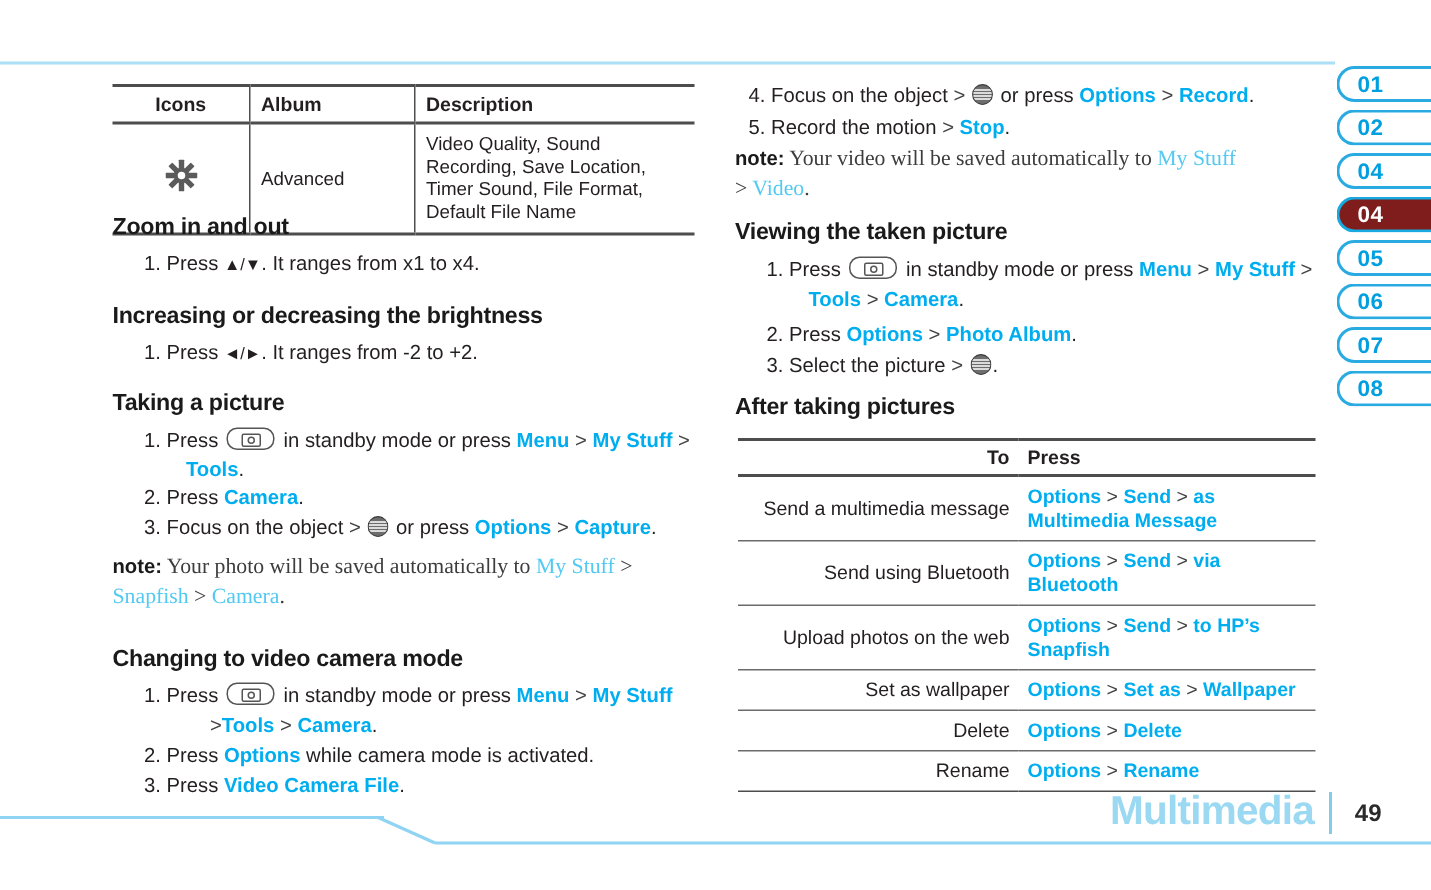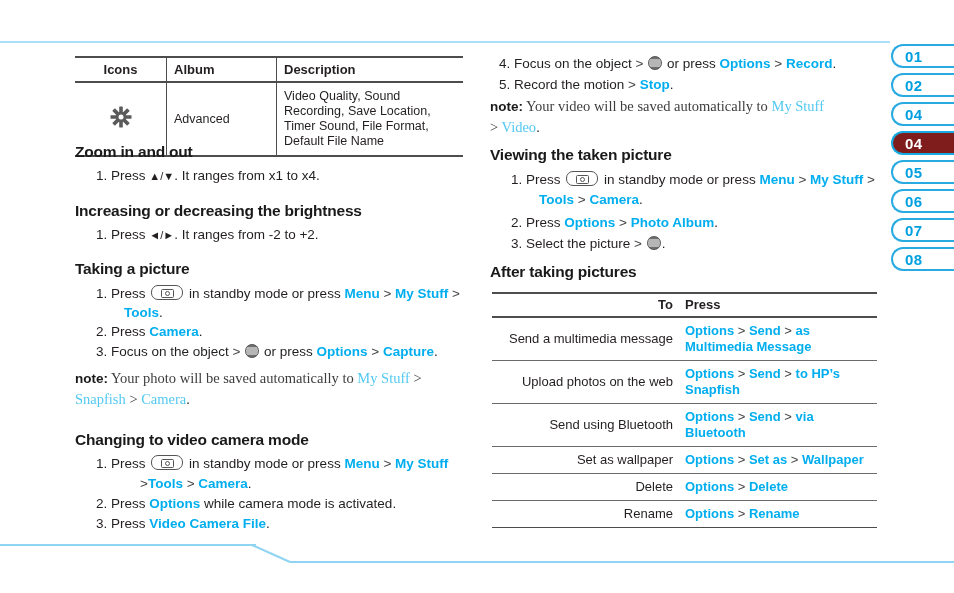--- a/index.html
+++ b/index.html
@@ -298,36 +298,41 @@
           <th class="th-to">To</th>
           <th class="th-press">Press</th>
         </tr>
       </thead>
       <tbody id="after-rows">
           <tr>
             <td class="td-to">Send a multimedia message</td>
             <td class="td-press"><span class="blue">Options</span><span class="gt"> &gt; </span><span class="blue">Send</span><span class="gt"> &gt; </span><span class="blue">as Multimedia Message</span></td>
           </tr>
           <tr>
+            <td class="td-to">Send using Bluetooth</td>
+            <td class="td-press"><span class="blue">Options</span><span class="gt"> &gt; </span><span class="blue">Send</span><span class="gt"> &gt; </span><span class="blue">via Bluetooth</span></td>
+          </tr>
+          <tr>
             <td class="td-to">Upload photos on the web</td>
             <td class="td-press"><span class="blue">Options</span><span class="gt"> &gt; </span><span class="blue">Send</span><span class="gt"> &gt; </span><span class="blue">to HP’s Snapfish</span></td>
           </tr>
           <tr>
-            <td class="td-to">Send using Bluetooth</td>
-            <td class="td-press"><span class="blue">Options</span><span class="gt"> &gt; </span><span class="blue">Send</span><span class="gt"> &gt; </span><span class="blue">via Bluetooth</span></td>
-          </tr>
-          <tr>
             <td class="td-to">Set as wallpaper</td>
             <td class="td-press"><span class="blue">Options</span><span class="gt"> &gt; </span><span class="blue">Set as</span><span class="gt"> &gt; </span><span class="blue">Wallpaper</span></td>
           </tr>
           <tr>
             <td class="td-to">Delete</td>
             <td class="td-press"><span class="blue">Options</span><span class="gt"> &gt; </span><span class="blue">Delete</span></td>
           </tr>
           <tr>
             <td class="td-to">Rename</td>
             <td class="td-press"><span class="blue">Options</span><span class="gt"> &gt; </span><span class="blue">Rename</span></td>
           </tr>
         </tbody>
     </table>
   </div>
 
+  <div class="footer">
+    <div class="foot-title">Multimedia</div>
+    <div class="foot-sep"></div>
+    <div class="foot-num">49</div>
+  </div>
 </div>
 
 </body></html>

